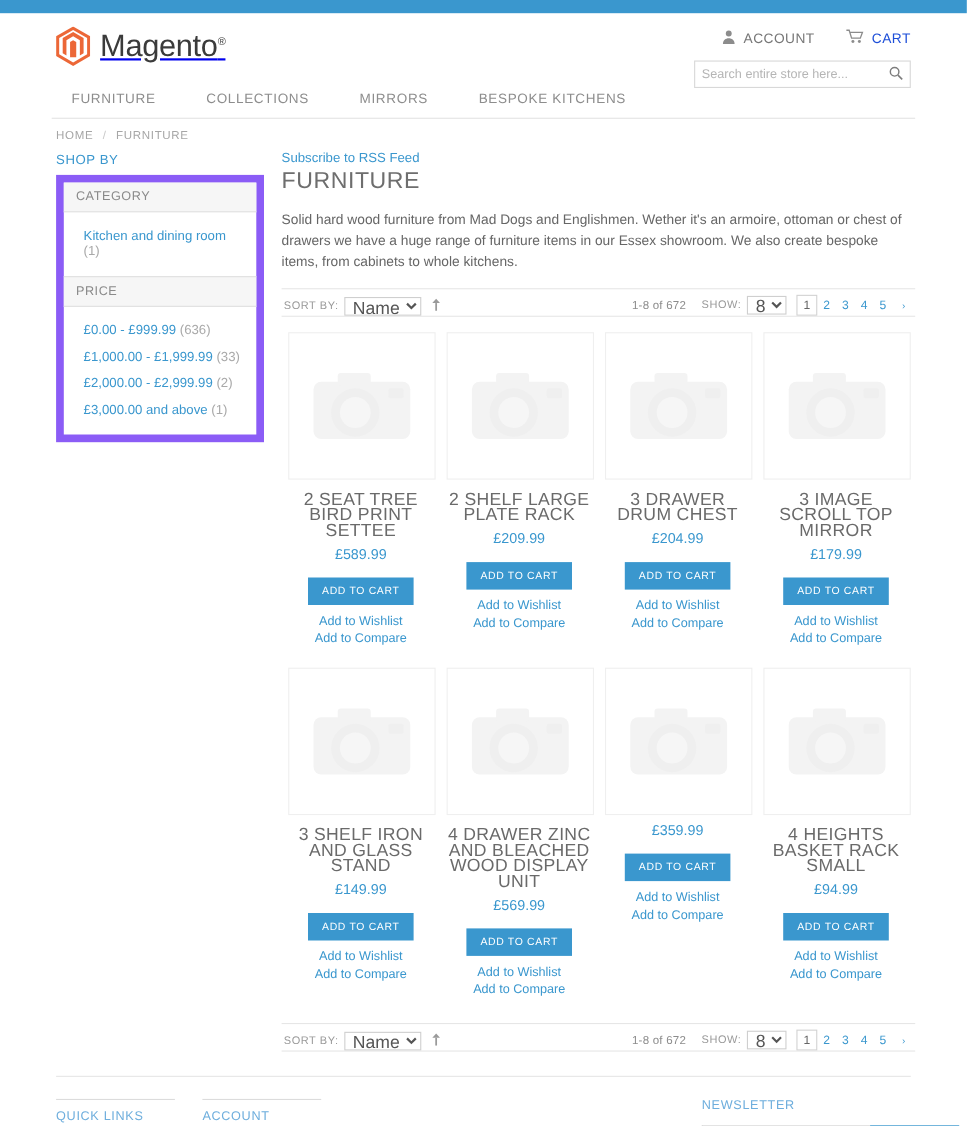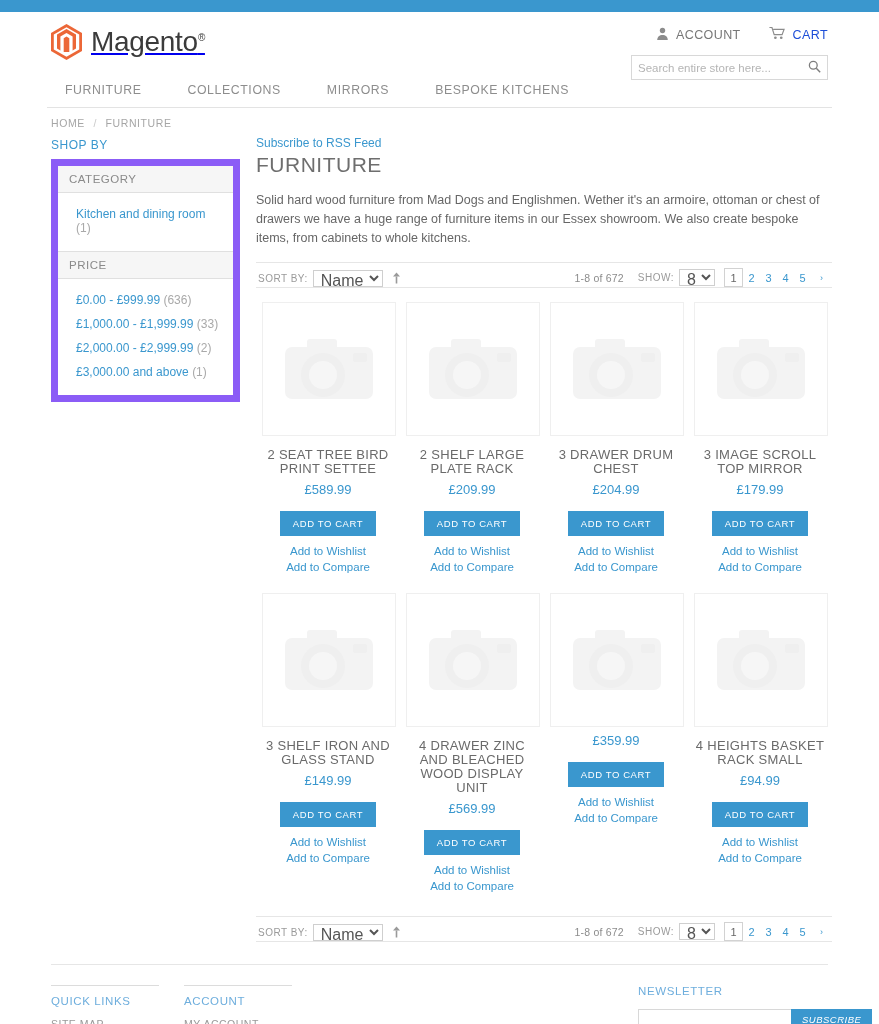--- a/index.html
+++ b/index.html
@@ -79,21 +79,21 @@
   .pager .cur { border:1px solid #d2d2d2; width:19px; height:19px; display:flex; align-items:center;
      justify-content:center; font-size:11px; color:#666; background:#fff; }
   .pager a { width:17px; text-align:center; font-size:11px; color:#3a97ce; text-decoration:none; }
   .pager .next { color:#3a97ce; font-size:9px; margin-left:2px; }
 
   
   .grid { display:flex; flex-wrap:wrap; }
   .prod { width:25%; padding: 14px 6px 4px 6px; text-align:center; }
   .ph { width:134px; height:134px; margin:0 auto; border:1px solid #efefef; background:#fff;
       display:flex; align-items:center; justify-content:center; overflow:hidden; }
-  .prod-name { display:block; margin: 12px auto 0 auto; font-size:13px; letter-spacing:0.3px;
+  .prod-name { display:block; margin: 12px auto 0 auto; font-size:16px; letter-spacing:0.3px;
       color:#6a6a6a; text-decoration:none; line-height:14px; max-width:140px; }
   .prod-price { color:#3a97ce; font-size:13px; margin-top:6px; }
   .btn-cart { display:inline-block; margin-top:14px; background:#3a97ce; color:#fff; border:0;
       font-size:9.5px; letter-spacing:0.6px; padding:7px 13px; cursor:pointer;
       font-family:"Liberation Sans", sans-serif; }
   .link-row { margin-top:7px; }
   .link-row a { display:block; color:#3a97ce; font-size:11.5px; text-decoration:none; line-height:16px; }
 
   
   .foot-sep { border-top:1px solid #e6e6e6; margin: 22px 4px 0 4px; }

